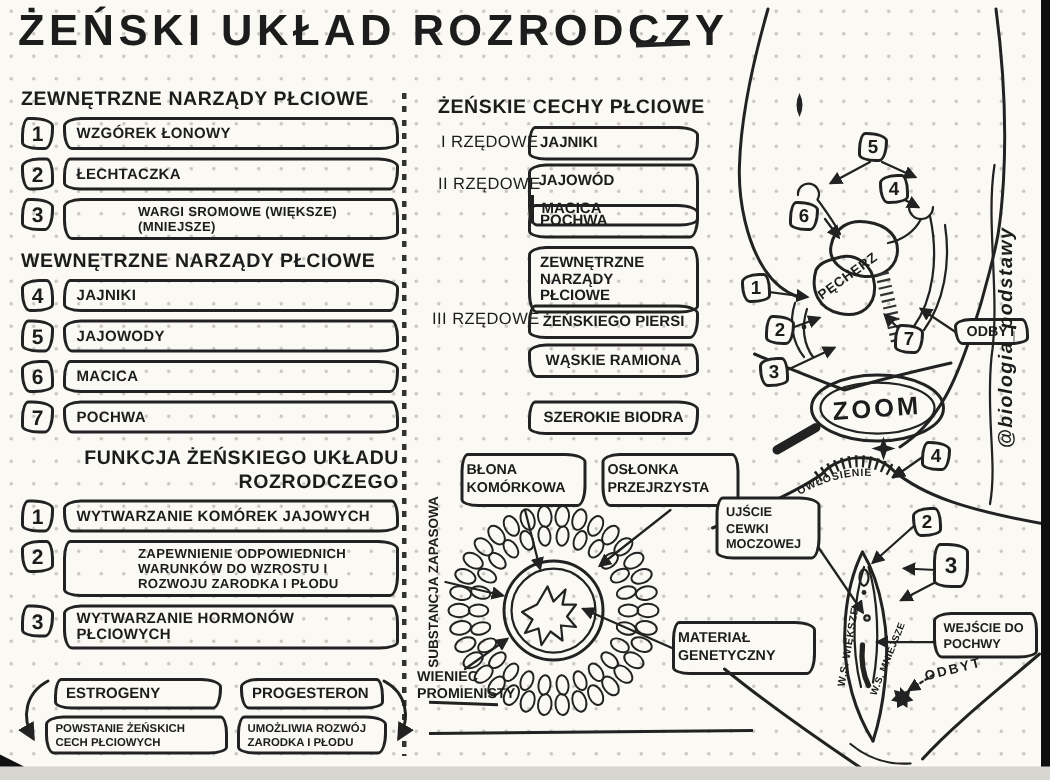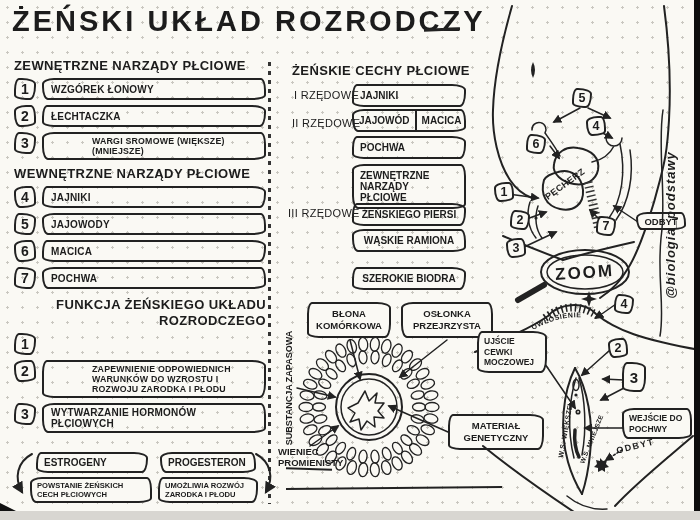--- a/index.html
+++ b/index.html
@@ -28,25 +28,25 @@
   .tight{font-size:8.8px;padding-left:48px;}
   .hname{position:absolute;font-size:10px;font-weight:bold;padding:3px 6px;box-sizing:border-box;}
   .heffect{position:absolute;font-size:7.6px;font-weight:bold;line-height:1.2;padding:2px 5px;box-sizing:border-box;}
   .harrow{position:absolute;}
   
   .mid-hdr{position:absolute;left:292px;top:63px;font-size:13px;font-weight:bold;letter-spacing:.4px;}
   .mid-label{position:absolute;font-size:11px;font-weight:normal;letter-spacing:.3px;}
   .mbox{position:absolute;left:352px;width:114px;font-size:10px;font-weight:bold;
     padding:4px 6px;box-sizing:border-box;}
   .mcenter{text-align:center;}
-  .msplit{display:flex;padding:0;}
+  .msplit{display:flex;padding:0;flex-direction:column;}
   .msplit span{flex:1;padding:4px 5px;}
   .msplit span + span{border-left:2px solid #222;}
   
-  .cellbox{position:absolute;font-size:9.5px;font-weight:bold;text-align:center;
+  .cellbox{position:absolute;font-size:9.5px;font-weight:bold;text-align:left;
     line-height:1.25;padding:4px 2px;box-sizing:border-box;}
   .vtext{position:absolute;font-size:9px;font-weight:bold;white-space:nowrap;
     transform:translate(-50%,-50%) rotate(-90deg);}
   .wieniec{position:absolute;left:278px;top:447px;width:72px;font-size:9.5px;font-weight:bold;line-height:1.15;}
   .uline{position:absolute;height:2px;background:#222;}
   
   .numfloat{position:absolute;width:20px;height:20px;display:flex;align-items:center;justify-content:center;
     font-size:12.5px;font-weight:bold;box-sizing:border-box;}
   .odbox{position:absolute;left:636px;top:212px;width:50px;height:18px;display:flex;align-items:center;
     justify-content:center;font-size:9.5px;font-weight:bold;box-sizing:border-box;}
@@ -115,20 +115,21 @@
     </div>
   </section>
 
   <section class="col-sec" id="sec-functions">
     <h2 class="hdr center">
       <span>FUNKCJA ŻEŃSKIEGO UKŁADU</span><br>
       <span>ROZRODCZEGO</span>
     </h2>
     <div class="row">
       <div class="numbox sk">1</div>
+      <div class="lblbox sk2">WYTWARZANIE KOMÓREK JAJOWYCH</div>
     </div>
     <div class="row">
       <div class="numbox sk2">2</div>
       <div class="lblbox sk tight">ZAPEWNIENIE ODPOWIEDNICH WARUNKÓW DO WZROSTU I ROZWOJU ZARODKA I PŁODU</div>
     </div>
     <div class="row">
       <div class="numbox sk">3</div>
       <div class="lblbox sk2">WYTWARZANIE HORMONÓW PŁCIOWYCH</div>
     </div>
   </section>

